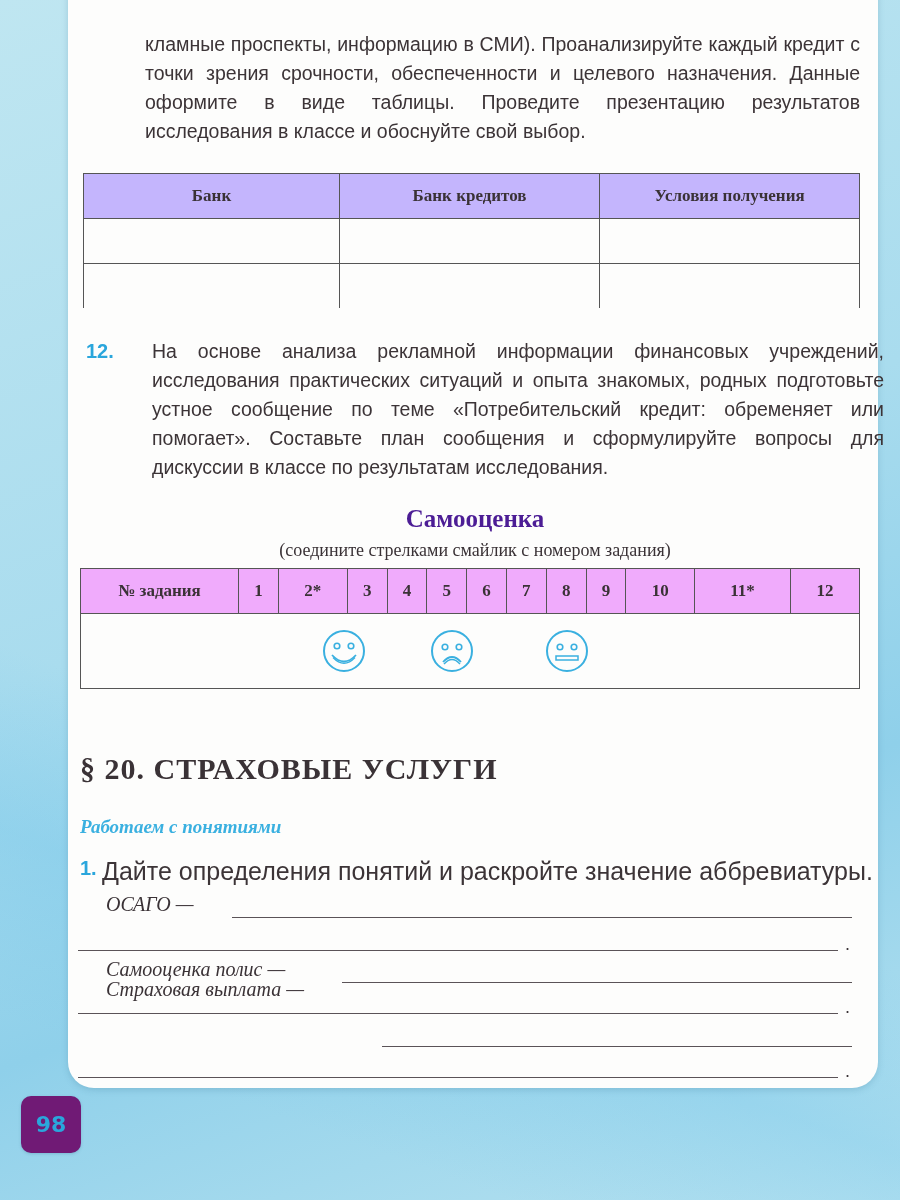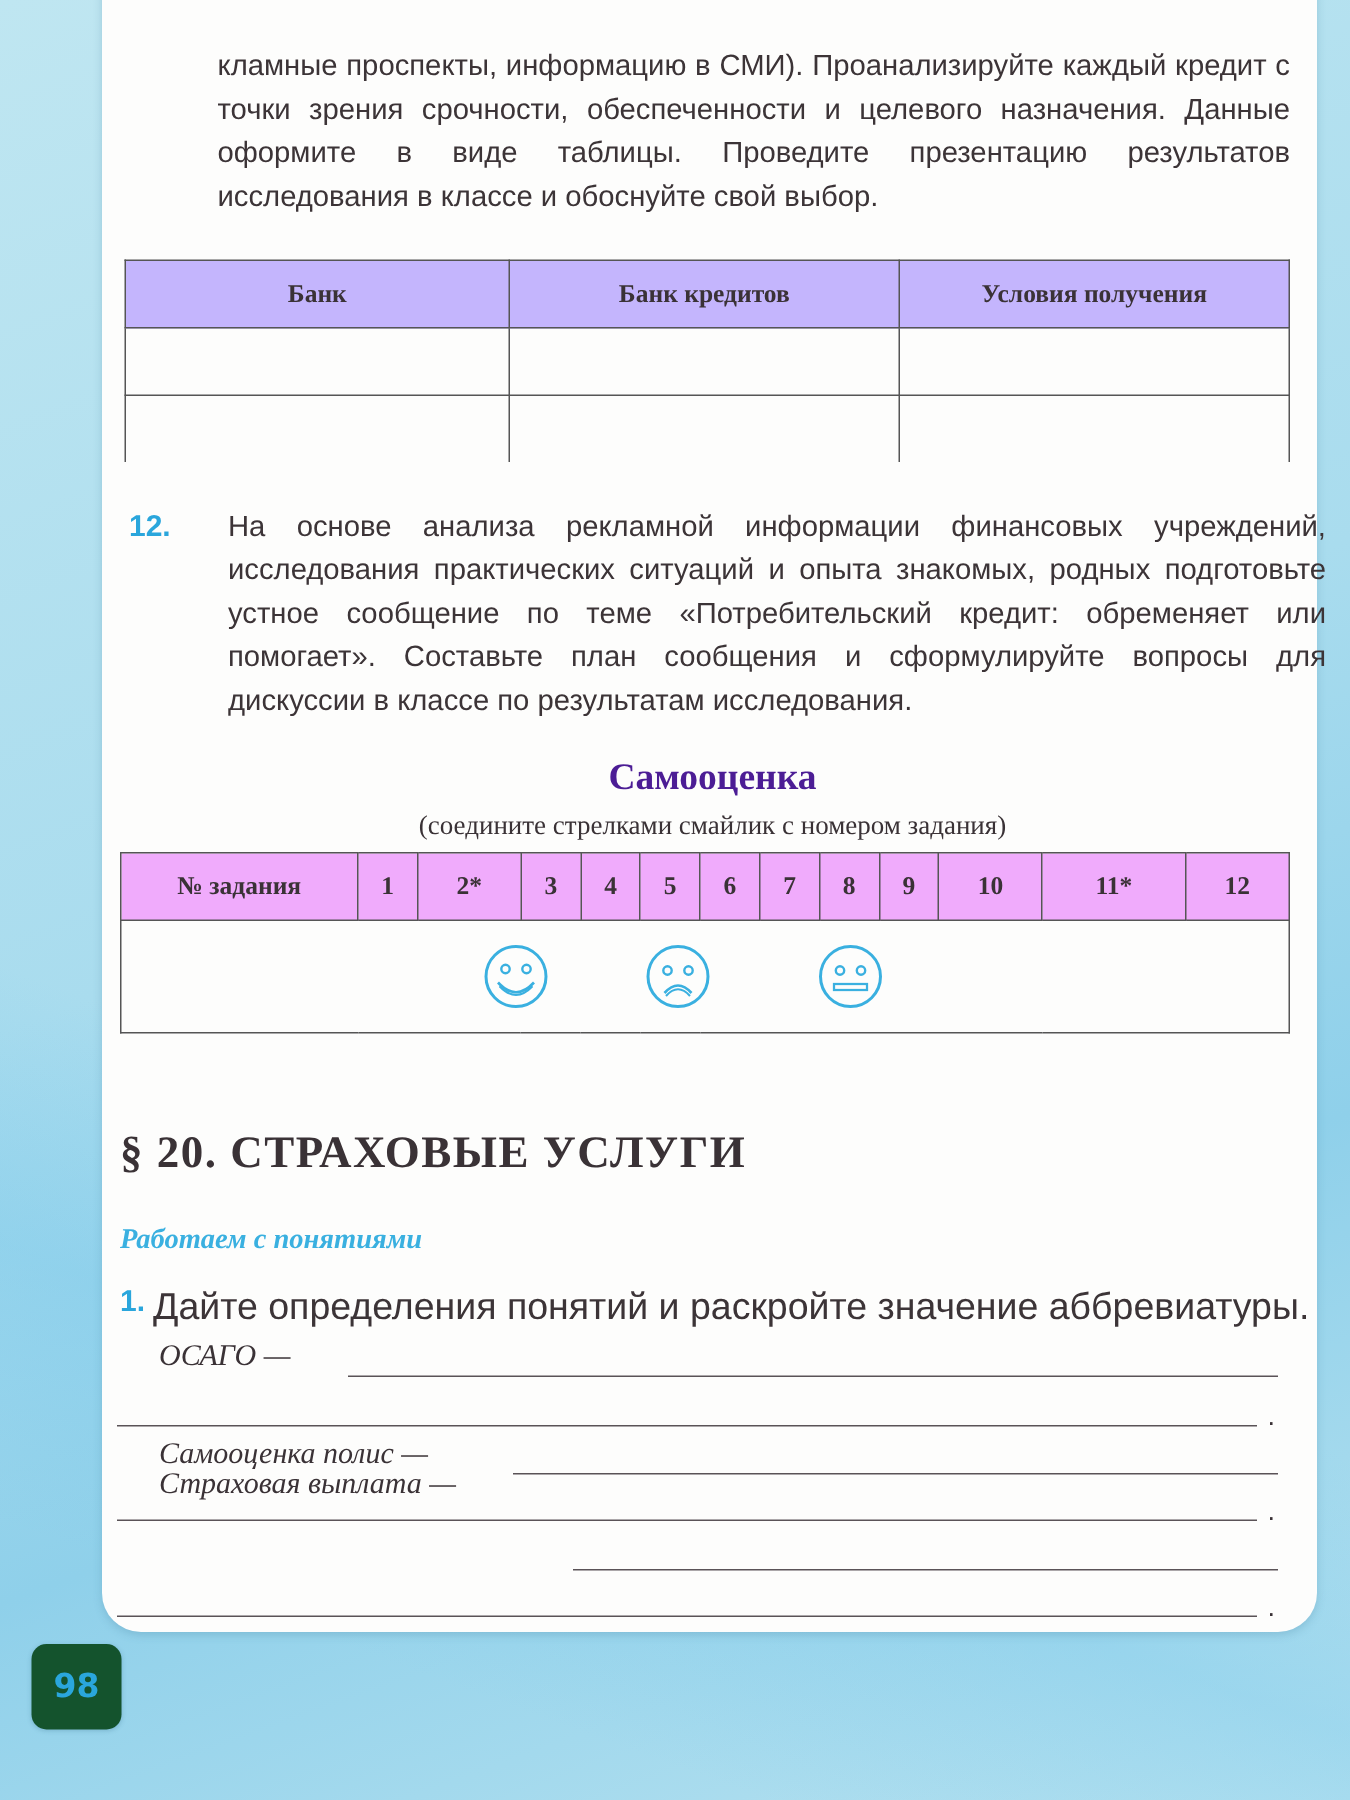--- a/index.html
+++ b/index.html
@@ -56,21 +56,21 @@
   }
   .task1 { position: absolute; left: 102px; top: 857px; font-size: 25px; color: #3c3437; }
   .term {
     position: absolute; font-family: "Liberation Serif", serif; font-style: italic;
     font-size: 20px; color: #3a3236;
   }
   .line { position: absolute; height: 0; border-top: 1.4px solid #5a5357; }
   .dot { position: absolute; font-size: 18px; color: #3a3236; }
   .page-badge {
     position: absolute; left: 21px; top: 1096px; width: 60px; height: 57px;
-    background: #14532d; border-radius: 10px;
+    background: #701a75; border-radius: 10px;
     box-shadow: 0 1px 3px rgba(60,120,150,0.3);
     display: flex; align-items: center; justify-content: center;
     font-family: "DejaVu Sans", sans-serif; font-weight: bold; font-size: 22px; color: #2aa6dc;
   }
 </style>
 </head>
 <body>
 
 <div class="bg-shape"></div>
 

